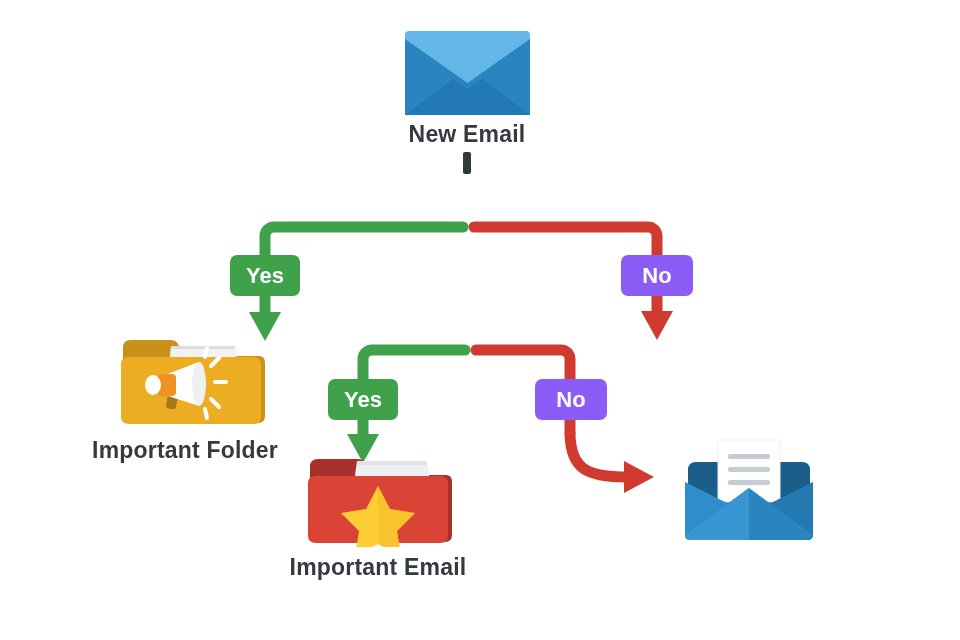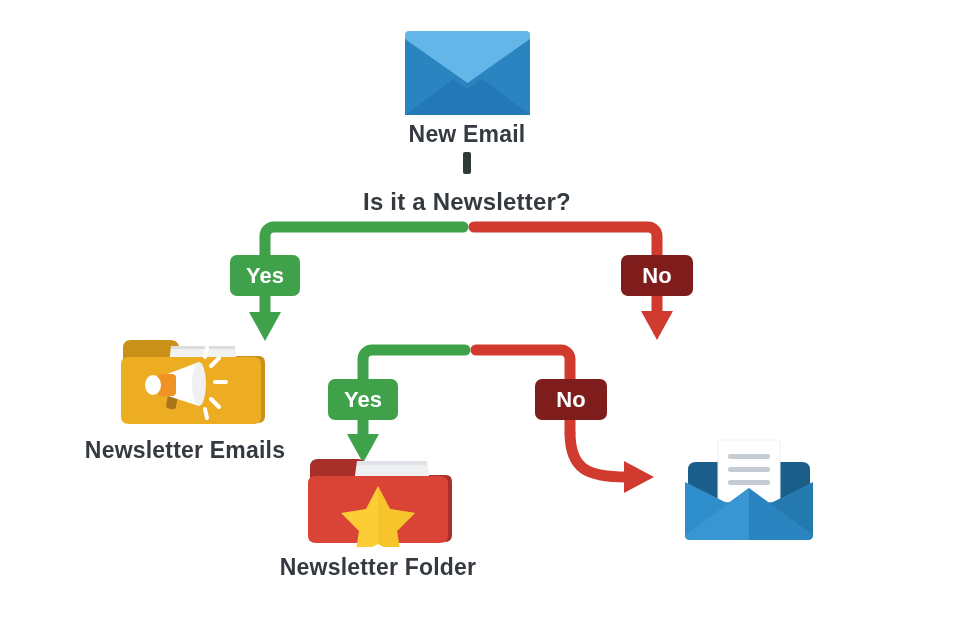--- a/index.html
+++ b/index.html
@@ -48,21 +48,21 @@
     color: #ffffff;
     font-family: "Liberation Sans", sans-serif;
     font-size: 22px;
     font-weight: 700;
     border-radius: 7px;
     box-sizing: border-box;
     line-height: 1;
     z-index: 5;
   }
   .badge-yes { background: #3fa24a; }
-  .badge-no  { background: #7f1d1d; }
+  .badge-no  { background: #8b5cf6; }
 
   .svg-layer {
     position: absolute;
     left: 0;
     top: 0;
     width: 960px;
     height: 640px;
     pointer-events: none;
   }
   .icon-wrap {
@@ -94,21 +94,20 @@
 
   <div class="icon-wrap" style="left:405px; top:31px; width:125px; height:84px;">
     <svg width="125" height="84" viewBox="0 0 125 84" xmlns="http://www.w3.org/2000/svg">
       <rect x="0" y="0" width="125" height="84" rx="4" fill="#64b5e8"></rect>
       <path d="M 0 84 L 0 8 L 62.5 52 L 125 8 L 125 84 Z" fill="#2a84c0"></path>
       <path d="M 0 84 L 48 48 L 62.5 58 L 77 48 L 125 84 Z" fill="#2279b5"></path>
     </svg>
   </div>
   <div class="node-label" style="left:467px; top:121px;">New Email</div>
 
-  <div class="question-label" style="left:467px; top:188px;">Is it a Newsletter?</div>
 
   <div class="branch-badge badge-yes" style="left:230px; top:255px; width:70px; height:41px;">
     <span>Yes</span>
   </div>
 
   <div class="branch-badge badge-no" style="left:621px; top:255px; width:72px; height:41px;">
     <span>No</span>
   </div>
 
 
@@ -142,38 +141,38 @@
 
       <g stroke="#ffffff" stroke-width="4" stroke-linecap="round">
         <line x1="96" y1="36" x2="104" y2="28"></line>
         <line x1="100" y1="52" x2="111" y2="52"></line>
         <line x1="96" y1="69" x2="104" y2="77"></line>
         <line x1="90" y1="27" x2="92" y2="18"></line>
         <line x1="90" y1="79" x2="92" y2="88"></line>
       </g>
     </svg>
   </div>
-  <div class="node-label" style="left:185px; top:437px;">Newsletter Emails</div>
+  <div class="node-label" style="left:185px; top:437px;">Important Folder</div>
 
   <div class="icon-wrap" style="left:302px; top:449px; width:152px; height:98px;">
     <svg width="152" height="98" viewBox="0 0 152 98" xmlns="http://www.w3.org/2000/svg">
 
       <path d="M 8 18 Q 8 10 16 10 L 56 10 Q 62 10 64 16 L 68 26 L 144 26 Q 150 26 150 33 L 150 86 Q 150 93 143 93 L 14 93 Q 8 93 8 86 Z" fill="#a8302a"></path>
 
       <rect x="55" y="12" width="70" height="36" rx="2" fill="#ffffff"></rect>
       <path d="M 55 12 L 125 12 L 130 48 L 50 48 Z" fill="#eef0f2"></path>
       <rect x="55" y="12" width="70" height="4" fill="#dfe2e6"></rect>
 
       <path d="M 6 34 Q 6 27 14 27 L 138 27 Q 146 27 146 35 L 146 87 Q 146 94 138 94 L 14 94 Q 6 94 6 87 Z" fill="#d94436"></path>
 
       <polygon points="76,37 88,60 113,64 95,82 99,107 76,95 53,107 57,82 39,64 64,60" fill="#fccd34"></polygon>
       <polygon points="76,37 88,60 113,64 95,82 99,107 76,95" fill="#f3bf24" opacity="0.55"></polygon>
     </svg>
   </div>
-  <div class="node-label" style="left:378px; top:554px;">Newsletter Folder</div>
+  <div class="node-label" style="left:378px; top:554px;">Important Email</div>
 
   <div class="icon-wrap" style="left:682px; top:436px; width:134px; height:106px;">
     <svg width="134" height="106" viewBox="0 0 134 106" xmlns="http://www.w3.org/2000/svg">
 
       <path d="M 6 34 Q 6 26 14 26 L 120 26 Q 128 26 128 34 L 128 96 L 6 96 Z" fill="#1b5e8a"></path>
 
       <rect x="36" y="4" width="62" height="62" rx="2" fill="#ffffff"></rect>
       <rect x="36" y="4" width="62" height="62" rx="2" fill="none" stroke="#eceff2" stroke-width="1"></rect>
       <g fill="#c6ccd4">
         <rect x="46" y="18" width="42" height="5" rx="2"></rect>

